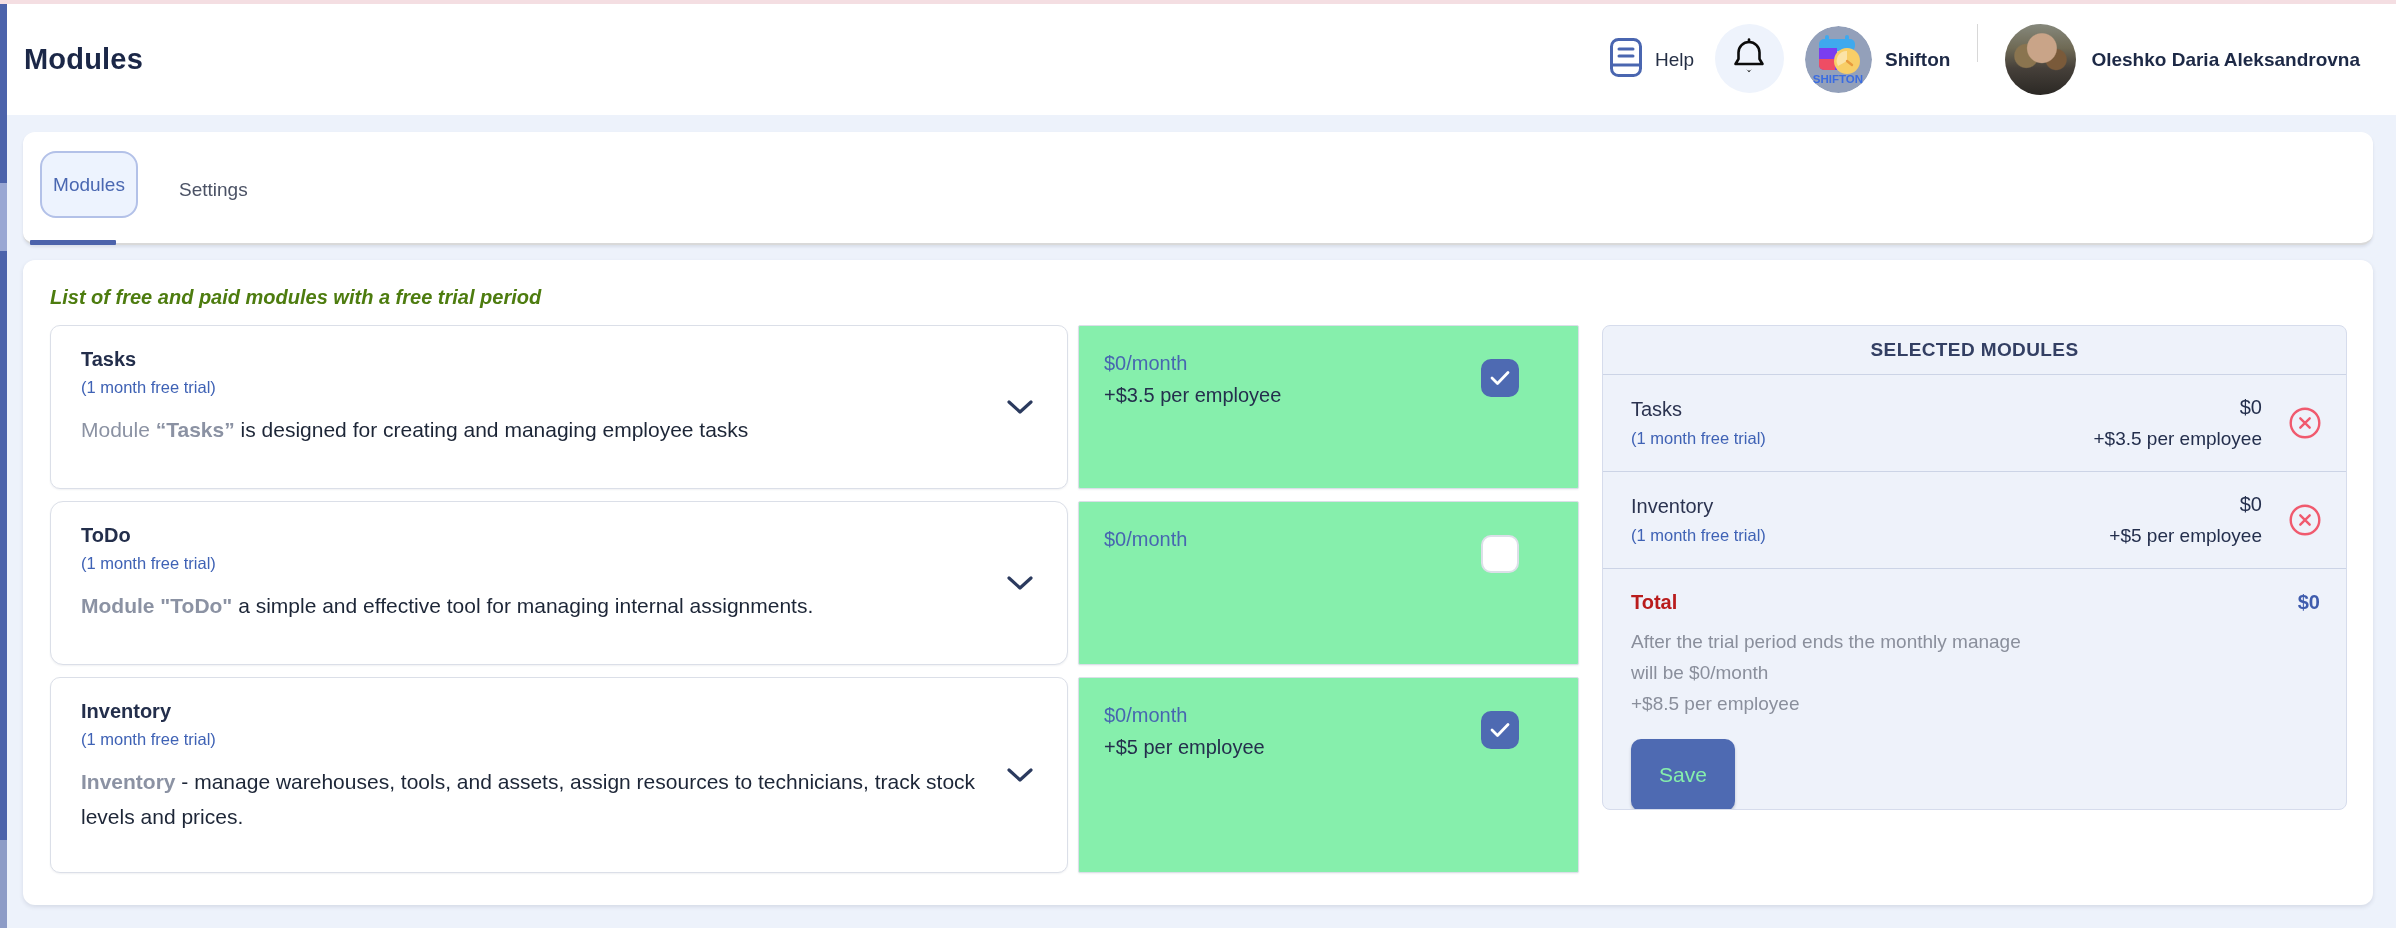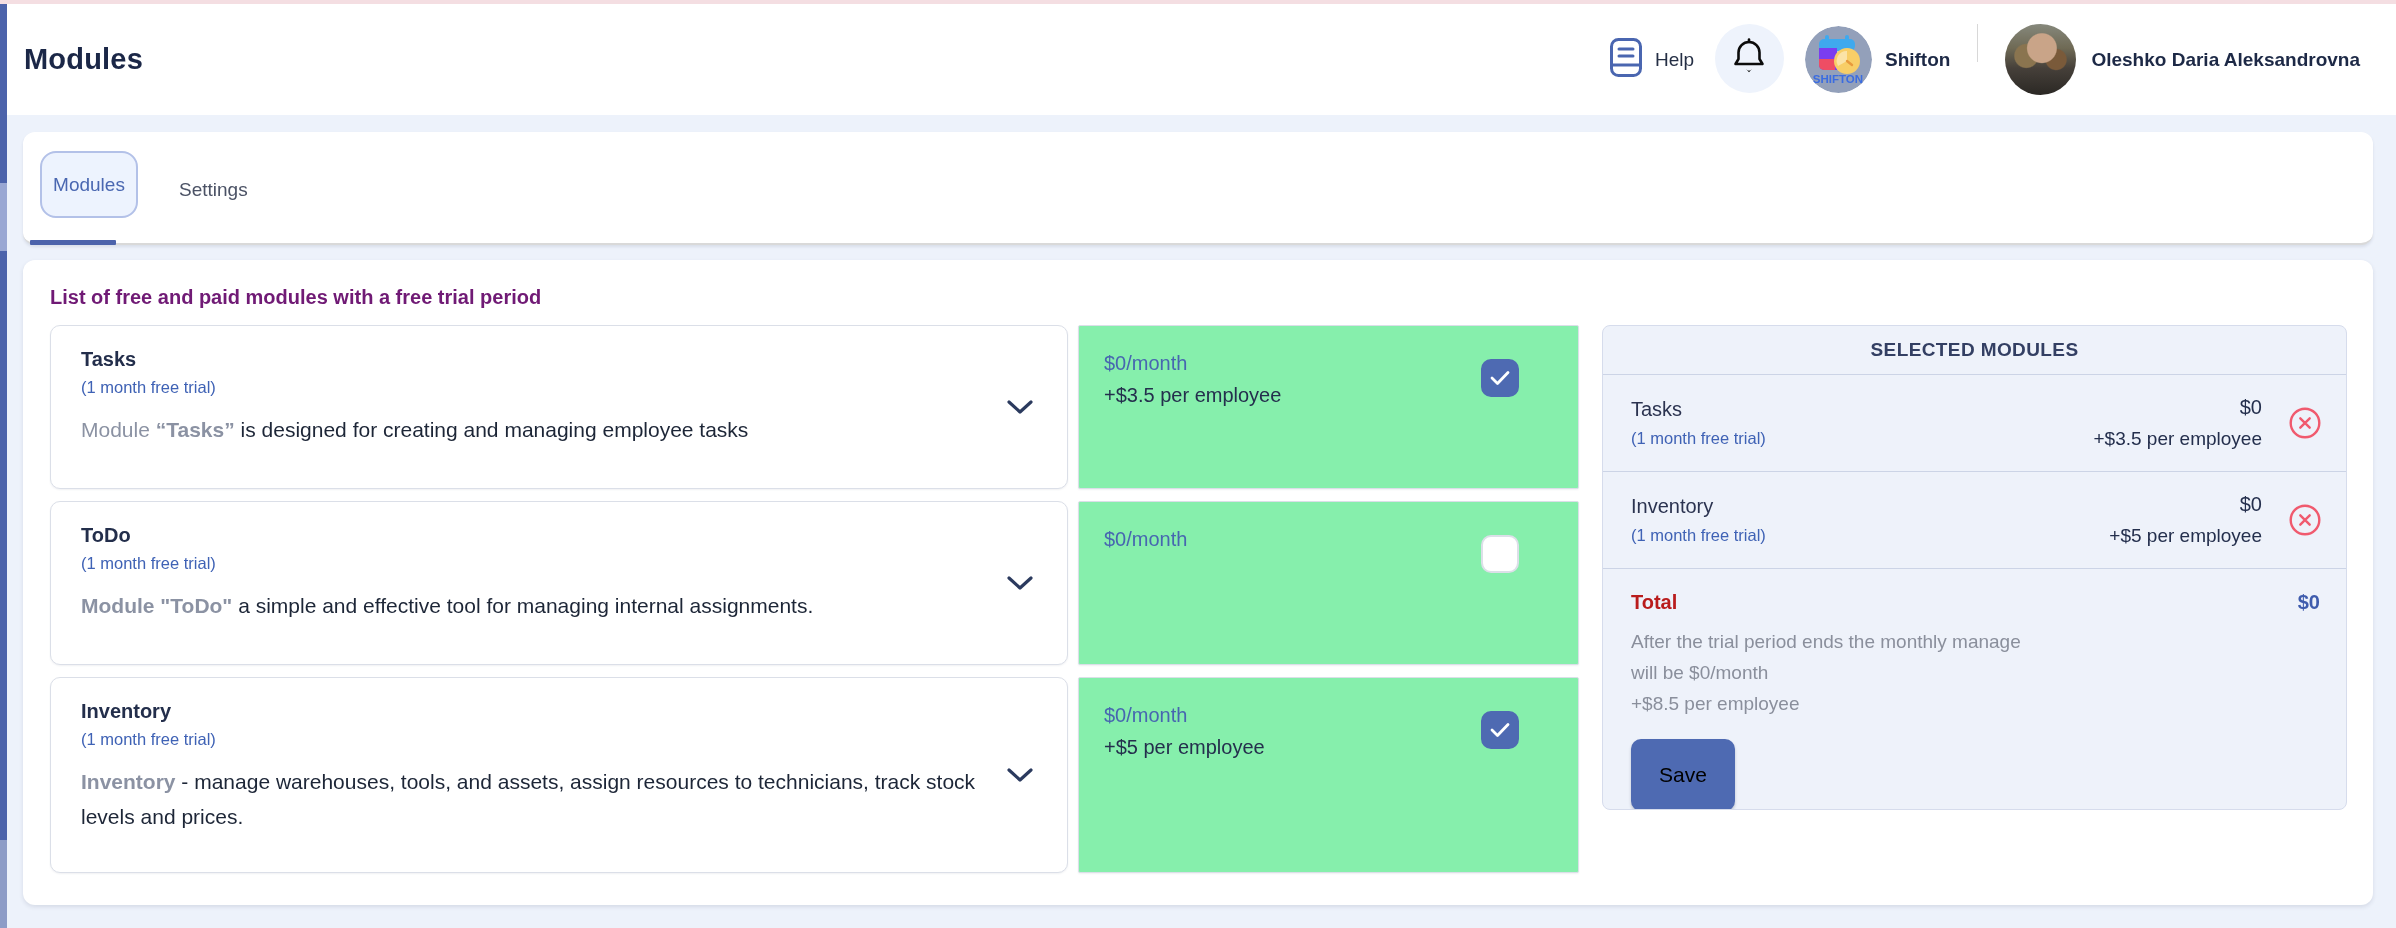--- a/index.html
+++ b/index.html
@@ -63,21 +63,21 @@
     font-size:19px; color:#4b5265; cursor:pointer; padding:0 4px;
   }
   .tab-indicator { position:absolute; left:7px; bottom:-2px; width:86px; height:5px; background:#4c63ab; border-radius:1px; }
 
   
   .main-card {
     position:absolute; left:23px; top:260px; width:2350px; height:645px;
     background:#fff; border-radius:12px; box-shadow:0 2px 4px rgba(40,50,80,.12);
     padding:26px 22px 0 27px;
   }
-  .list-heading { font-size:20px; font-weight:bold; color:#701a75; margin-bottom:16px; }
+  .list-heading { font-size:20px; font-weight:bold; color:#4d7c0f; margin-bottom:16px;font-style:italic; }
 
   .modules-grid {
     display:grid;
     grid-template-columns:1018px 501px 758px;
     grid-template-rows:164px 164px 196px;
     column-gap:10px; row-gap:12px;
   }
   .modules-grid > .sel-panel { grid-column:3; grid-row:1 / 4; margin-left:13px; width:745px; }
 
   .module-card {
@@ -132,21 +132,21 @@
   .sel-price-main { font-size:20px; color:#242f4d; }
   .sel-price-emp { font-size:19px; color:#242f4d; margin-top:9px; }
   .sel-remove { width:34px; height:34px; cursor:pointer; flex:0 0 34px; }
 
   .sel-total-block { padding:22px 26px 24px 28px; }
   .sel-total-row { display:flex; justify-content:space-between; align-items:baseline; }
   .sel-total-label { font-size:20px; font-weight:bold; color:#b91c1c; }
   .sel-total-value { font-size:20px; font-weight:bold; color:#3f5cad; }
   .sel-note { margin-top:12px; font-size:19px; color:#8a8f9c; line-height:31px; }
   .save-button {
-    margin-top:20px; width:104px; height:72px; background:#4e6ab2; color:#000000;
+    margin-top:20px; width:104px; height:72px; background:#4e6ab2; color:#86efac;
     border:none; border-radius:10px; font-size:21px; font-family:"Liberation Sans", sans-serif;
     cursor:pointer; box-shadow:0 2px 3px rgba(40,50,80,.25);
   }
 </style>
 </head>
 <body>
 
 <div class="top-line"></div>
 <div class="left-rail">
   <div class="thumb-1"></div>
@@ -228,21 +228,21 @@
     <div class="price-card" style="grid-column:2;grid-row:1;">
       <div class="price-month">$0/month</div>
       <div class="price-emp">+$3.5 per employee</div>
       <div class="price-checkbox checked">
         <svg width="22" height="18" viewBox="0 0 22 18">
             <polyline points="3,9 8.5,14.5 19,3.5" fill="none" stroke="#ffffff" stroke-width="2.8" stroke-linecap="round" stroke-linejoin="round"></polyline>
           </svg>
       </div>
     </div>
 
-    <div class="module-card" style="grid-column:1;grid-row:2;">
+    <div class="module-card" style="grid-column:1;grid-row:2;border-radius:13px;">
       <div class="module-name">ToDo</div>
       <div class="module-trial">(1 month free trial)</div>
       <div class="module-desc">
         <span class="desc-gray"></span><span class="desc-gray desc-bold">Module "ToDo"</span><span> a simple and effective tool for managing internal assignments.</span>
       </div>
       <div class="chevron">
         <svg width="28" height="16" viewBox="0 0 28 16">
             <polyline points="3,3 14,13 25,3" fill="none" stroke="#2b3a5e" stroke-width="3.2" stroke-linecap="round" stroke-linejoin="round"></polyline>
           </svg>
       </div>

